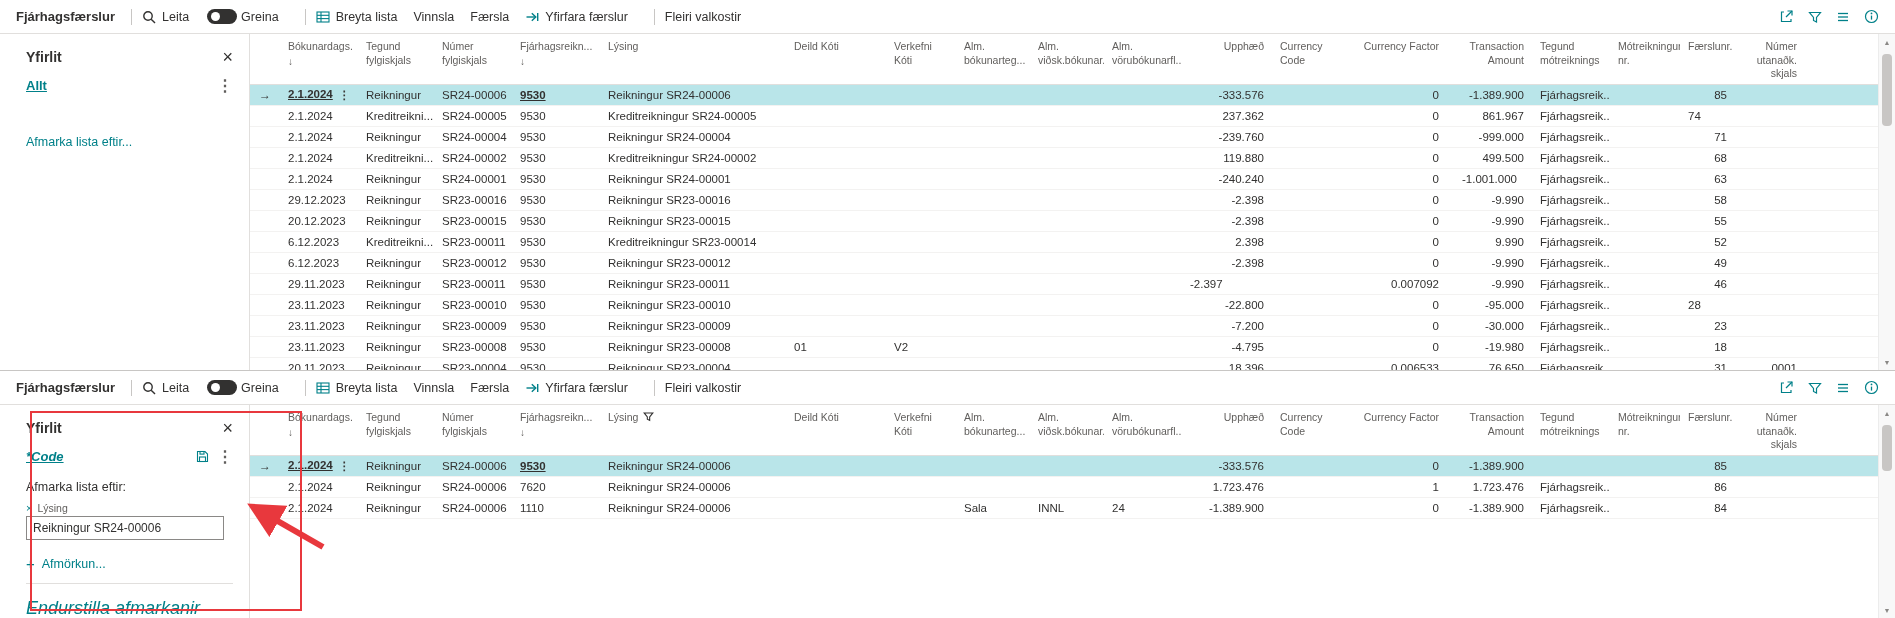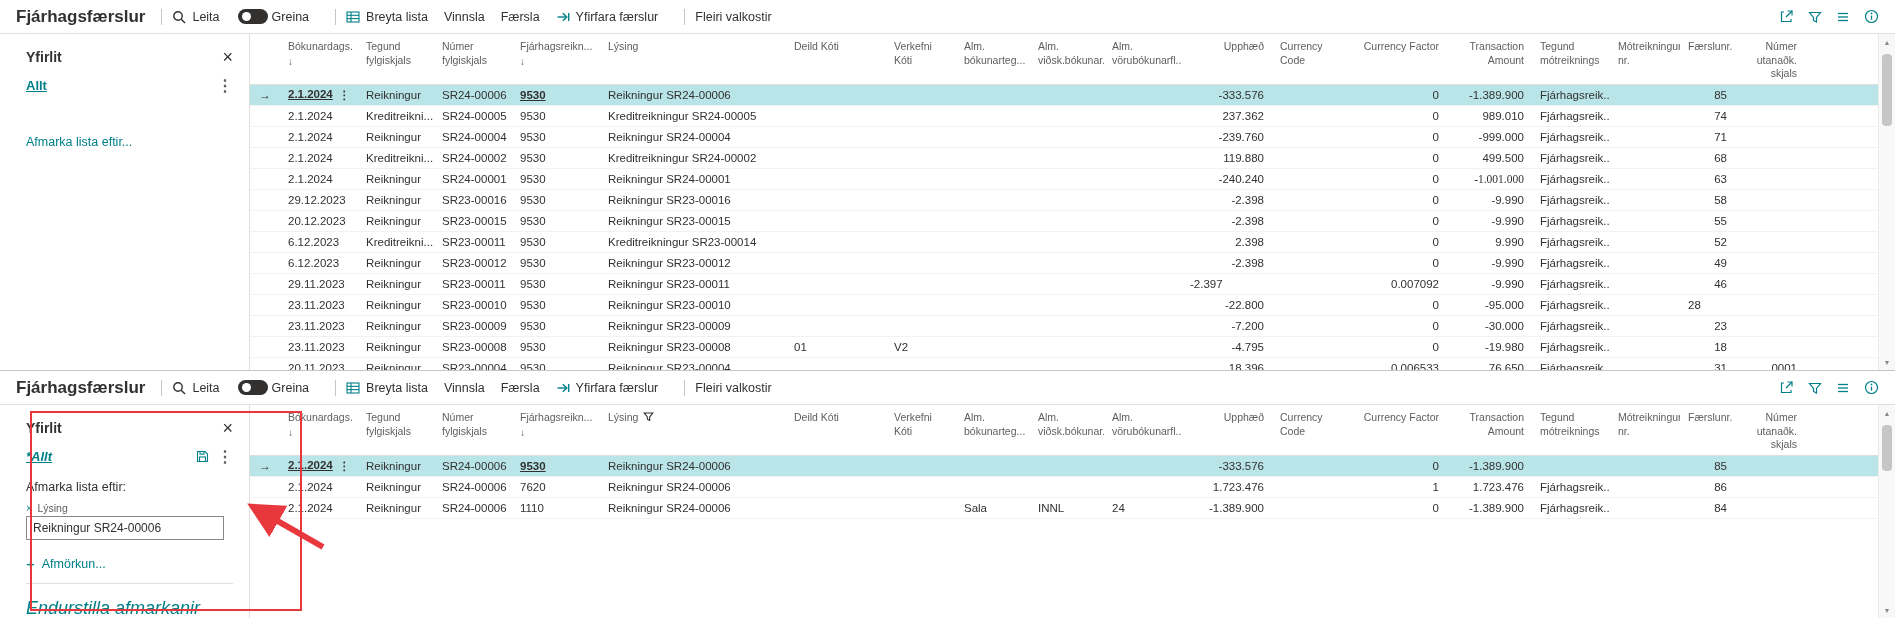--- a/index.html
+++ b/index.html
@@ -13,21 +13,21 @@
   .section { position:relative; background:#fff; }
   #section-top { height:371px; border-bottom:1px solid #c8c6c4; }
   #section-bottom { height:247px; }
 
   
   .toolbar {
     height:34px; display:flex; align-items:center;
     padding:0 16px; border-bottom:1px solid #e1dfdd;
     font-size:12.5px; background:#fff; white-space:nowrap;
   }
-  .tb-title { font-weight:700; font-size:17px; margin-right:6px; }
+  .tb-title { font-weight:700; font-size:13px; margin-right:6px; }
   .tb-sep { width:1px; height:16px; background:#c8c6c4; margin:0 10px; flex:none; }
   .tb-item { display:flex; align-items:center; gap:6px; margin-right:16px; cursor:pointer; color:#323130; }
   .tb-item .ic { color:#323130; display:flex; }
   .tb-item .ic.teal { color:var(--accent); }
   .toggle { width:30px; height:15px; border-radius:8px; background:#323130; position:relative; margin:0 4px 0 2px; cursor:pointer; flex:none; }
   .toggle::after { content:""; position:absolute; width:9px; height:9px; border-radius:50%; background:#fff; top:3px; left:4px; }
   .toolbar-right { margin-left:auto; display:flex; align-items:center; gap:14px; }
   .toolbar-right .ic { color:var(--accent); display:flex; cursor:pointer; }
 
   
@@ -255,24 +255,24 @@
               <td style="text-align: left;">9530</td>
               <td style="text-align: left;">Kreditreikningur SR24-00005</td>
               <td style="text-align: left;"></td>
               <td style="text-align: left;"></td>
               <td style="text-align: left;"></td>
               <td style="text-align: left;"></td>
               <td style="text-align: left;"></td>
               <td style="text-align: right;">237.362</td>
               <td style="text-align: left;"></td>
               <td style="text-align: right;">0</td>
-              <td style="text-align: right;">989.010</td>
-              <td style="text-align: left;">Fjárhagsreik...</td>
-              <td style="text-align: left;"></td>
-              <td style="text-align: right;">74</td>
+              <td style="text-align: right;">861.967</td>
+              <td style="text-align: left;">Fjárhagsreik...</td>
+              <td style="text-align: left;"></td>
+              <td style="text-align: left;">74</td>
               <td style="text-align: right;"></td>
               <td></td>
             </tr>
             <tr>
               <td class="marker-cell"></td>
               <td style="text-align: left;">2.1.2024</td>
               <td style="text-align: left;">Reikningur</td>
               <td style="text-align: left;">SR24-00004</td>
               <td style="text-align: left;">9530</td>
               <td style="text-align: left;">Reikningur SR24-00004</td>
@@ -321,21 +321,21 @@
               <td style="text-align: left;">9530</td>
               <td style="text-align: left;">Reikningur SR24-00001</td>
               <td style="text-align: left;"></td>
               <td style="text-align: left;"></td>
               <td style="text-align: left;"></td>
               <td style="text-align: left;"></td>
               <td style="text-align: left;"></td>
               <td style="text-align: right;">-240.240</td>
               <td style="text-align: left;"></td>
               <td style="text-align: right;">0</td>
-              <td style="text-align: right; font-family: Liberation Serif, serif;">-1.001.000</td>
+              <td style="text-align: center;">-1.001.000</td>
               <td style="text-align: left;">Fjárhagsreik...</td>
               <td style="text-align: left;"></td>
               <td style="text-align: right;">63</td>
               <td style="text-align: right;"></td>
               <td></td>
             </tr>
             <tr>
               <td class="marker-cell"></td>
               <td style="text-align: left;">29.12.2023</td>
               <td style="text-align: left;">Reikningur</td>
@@ -615,21 +615,21 @@
     </span>
   </div>
 
   <div class="body-row">
     <aside class="sidebar">
       <div class="sb-head">
         <span class="sb-title">Yfirlit</span>
         <span class="sb-close">×</span>
       </div>
       <div class="sb-view-row">
-        <a class="sb-view mod">*Allt</a>
+        <a class="sb-view mod">*Code</a>
         <span class="sb-icons-right">
           <span class="save-ic">
               <svg width="13" height="13" viewBox="0 0 13 13">
                 <path d="M1.5 1.5 H9 L11.5 4 V11.5 H1.5 Z" fill="none" stroke="currentColor" stroke-width="1.1"></path>
                 <rect x="3.5" y="7" width="6" height="4.5" fill="none" stroke="currentColor" stroke-width="1.1"></rect>
                 <rect x="4" y="1.5" width="4" height="2.6" fill="none" stroke="currentColor" stroke-width="1.1"></rect>
               </svg>
             </span>
           <span class="sb-dots">⋮</span>
         </span>

